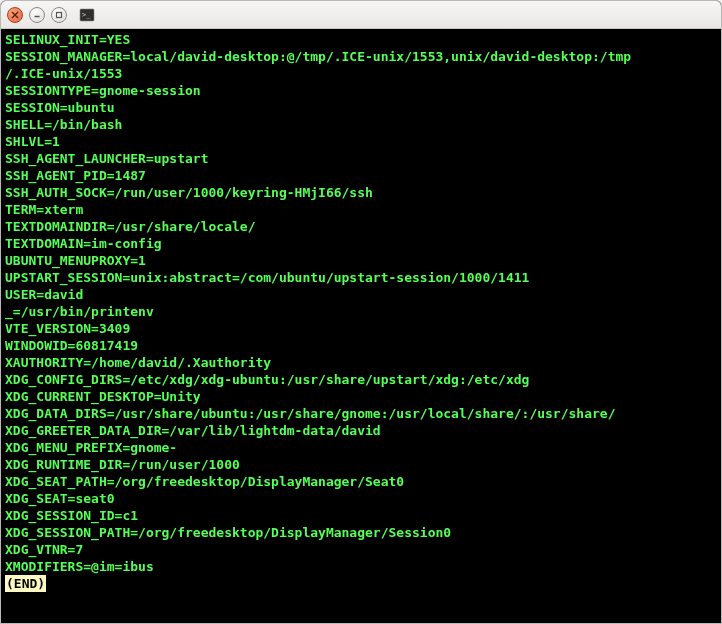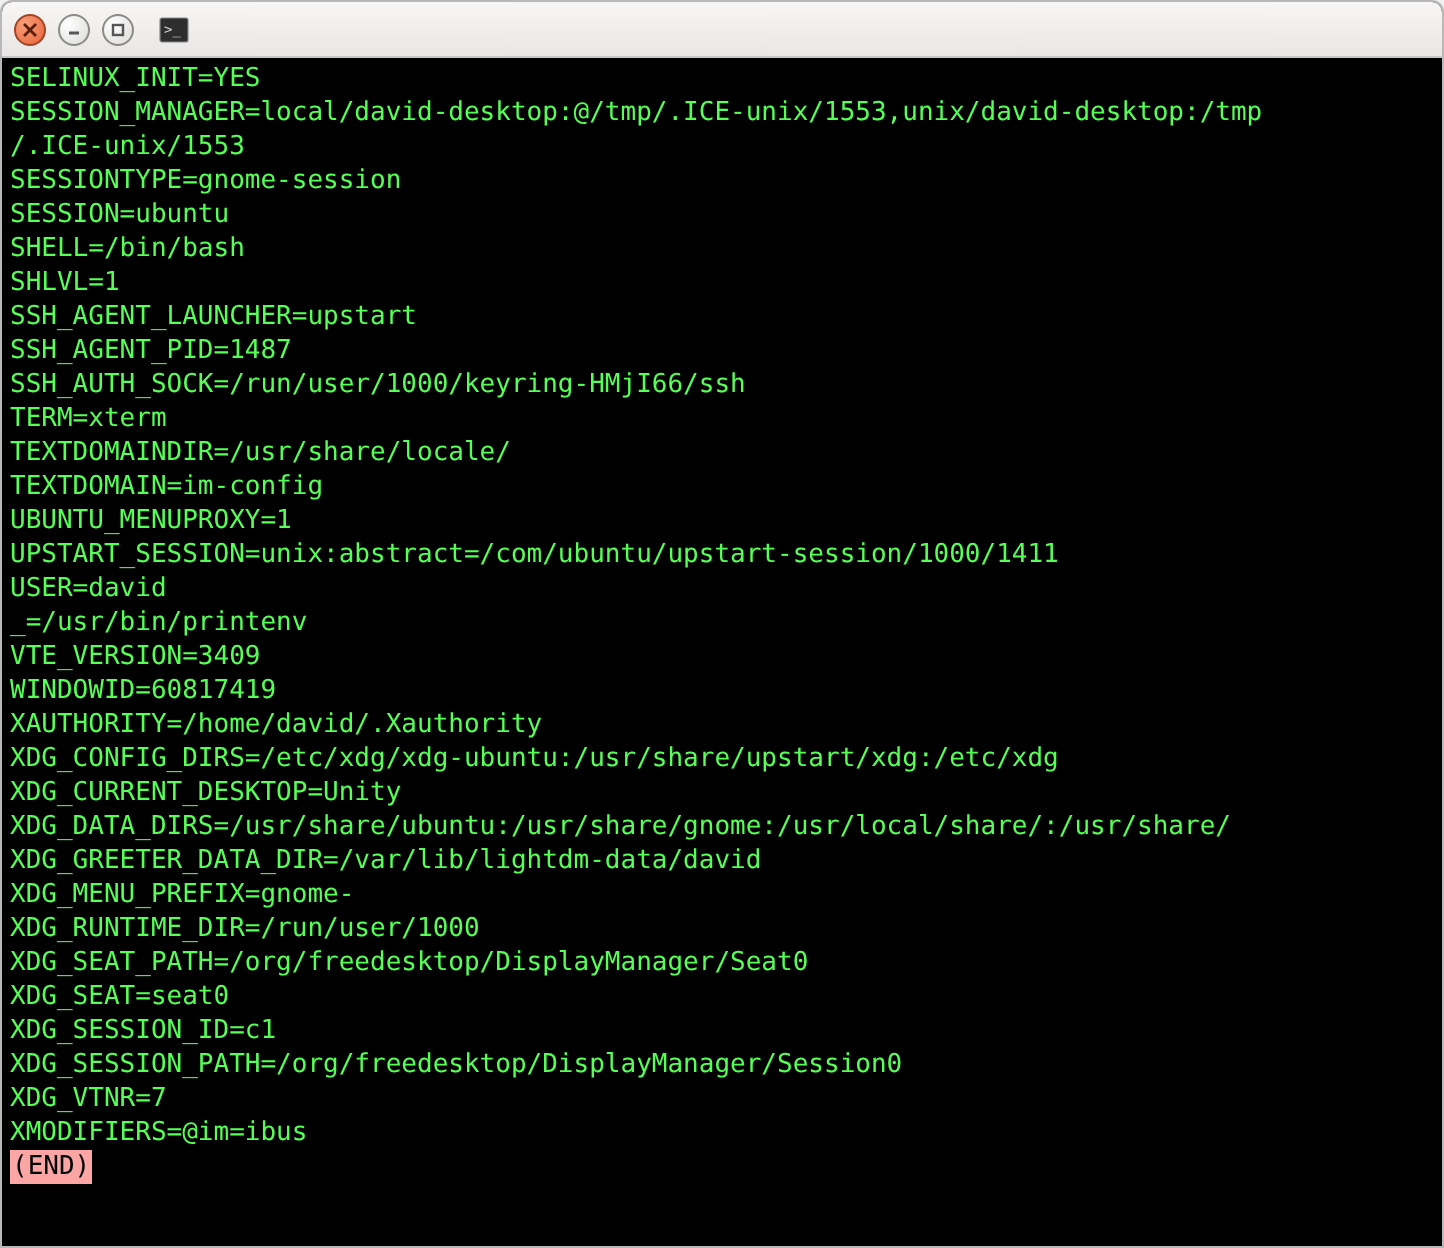--- a/index.html
+++ b/index.html
@@ -70,24 +70,24 @@
   .terminal-body {
     flex: 1;
     background: #000;
     color: #55ff55;
     font-family: "DejaVu Sans Mono","Liberation Mono","Courier New",monospace;
     font-size: 13px;
     line-height: 17px;
     padding: 2px 8px 2px 4px;
     white-space: pre;
     overflow: hidden;
-    font-weight: normal;
+    font-weight: bold;
   }
   .end-marker {
-    background: #fca5a5;
+    background: #fef9c3;
     color: #000;
     padding: 0 1px;
     display: inline-block;
   }
 </style>
 </head>
 <body>
 
 <div class="window">
   <div class="titlebar">

